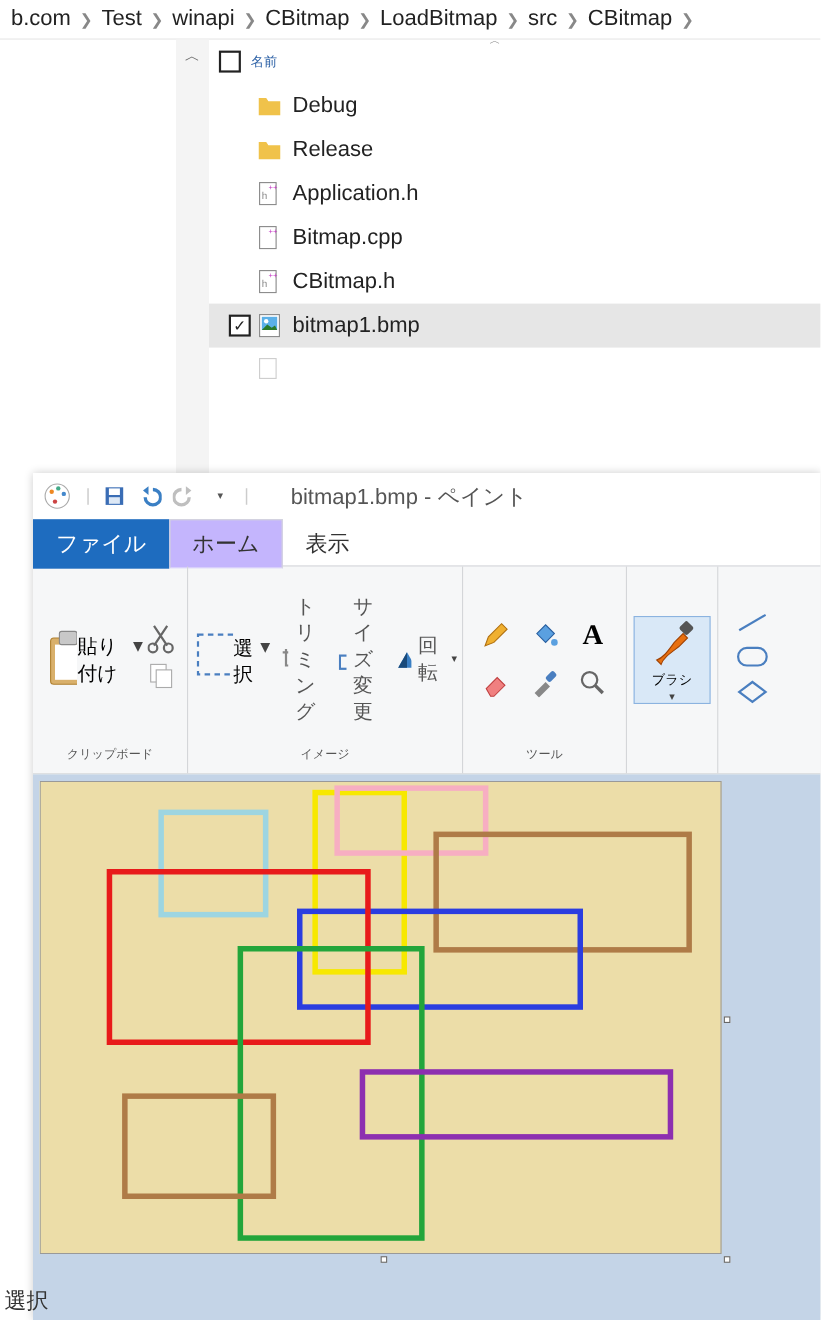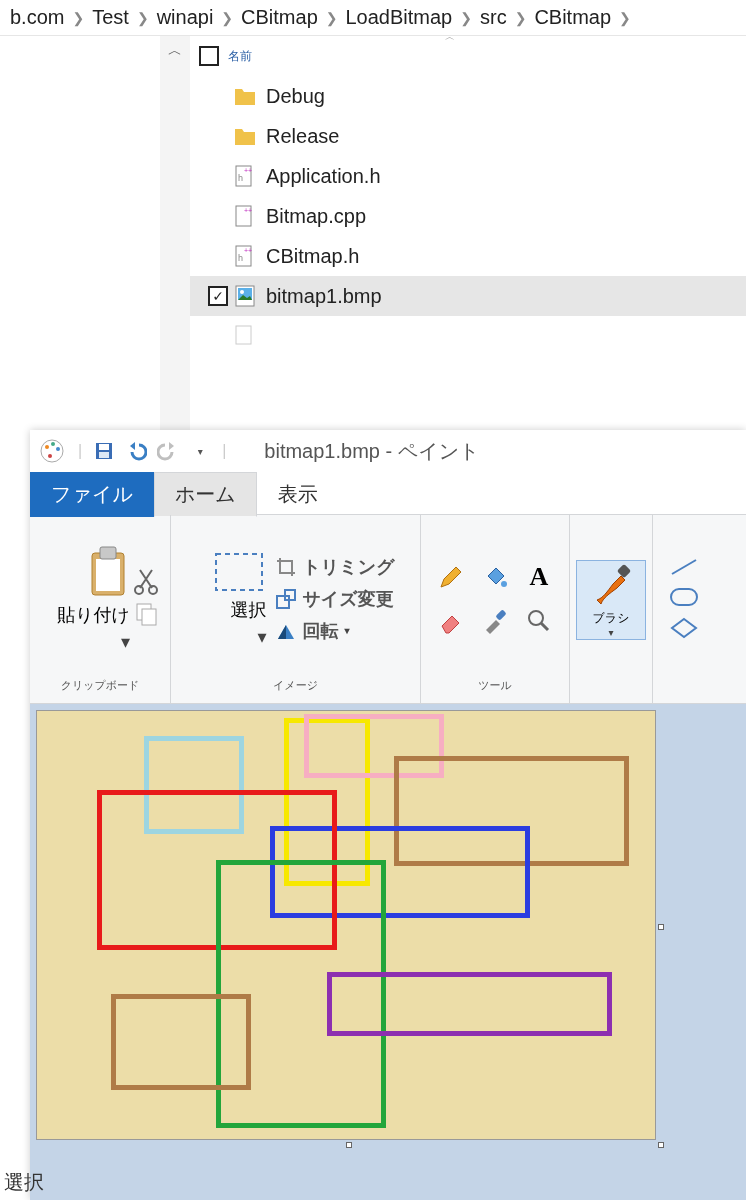--- a/index.html
+++ b/index.html
@@ -30,30 +30,30 @@
   
   .paint-window { position: absolute; left: 30px; top: 430px; width: 716px; height: 770px; background: #fff; box-shadow: 0 0 8px rgba(0,0,0,0.2); }
   .titlebar { display:flex; align-items:center; height: 42px; padding: 0 10px; background:#fff; }
   .paint-logo { width: 26px; height: 26px; margin-right: 6px; }
   .qat-sep { color:#ccc; padding: 0 6px; }
   .qat-btn { width: 28px; height: 28px; display:inline-flex; align-items:center; justify-content:center; margin: 0 2px; }
   .title-text { font-size: 20px; color:#555; margin-left: 32px; }
   .tabs { display:flex; align-items:flex-start; height: 42px; background:#fff; }
   .tab { padding: 8px 20px; font-size: 20px; color:#333; border:1px solid transparent; }
   .tab.file { background:#1e6cbf; color:#fff; padding: 8px 20px; }
-  .tab.active { background:#e5e5e5; border:1px solid #d4d6d9; border-bottom:1px solid #f6f7f8; }
+  .tab.active { background:#c4b5fd; border:1px solid #d4d6d9; border-bottom:1px solid #f6f7f8; }
   .ribbon { display:flex; height: 190px; background:#f6f7f8; border-top:1px solid #d4d6d9; border-bottom:1px solid #d4d6d9; }
   .group { display:flex; flex-direction:column; align-items:center; padding: 4px 10px; border-right:1px solid #d4d6d9; }
   .group-body { flex:1; display:flex; align-items:center; }
   .group-label { font-size: 11px; color:#555; padding-bottom:6px; }
-  .big-btn { display:flex; flex-direction:column; align-items:flex-end; justify-content:center; width: 90px; }
+  .big-btn { display:flex; flex-direction:row; align-items:flex-start; justify-content:center; width: 90px; }
   .big-btn span { font-size: 18px; margin-top:4px; }
   .drop { font-size: 10px; color:#444; }
   .small-btns { display:flex; flex-direction:column; margin-left:4px; }
-  .img-cmds { display:flex; flex-direction:column; gap:8px; margin-left:10px;font-weight:bold; }
+  .img-cmds { display:flex; flex-direction:row; gap:8px; margin-left:10px; }
   .img-cmd { display:flex; align-items:center; font-size:18px; color:#555; gap:6px; }
   .tool-grid { display:grid; grid-template-columns: repeat(3, 40px); grid-auto-rows: 40px; gap:4px; }
   .tool-cell { display:flex; align-items:center; justify-content:center; }
   .brush-btn { width:70px; height:80px; border:1px solid #8bb3e0; background:#d9e8f7; display:flex; flex-direction:column; align-items:center; justify-content:center; }
   .shapes-col { display:flex; flex-direction:column; gap:6px; padding:4px 6px; }
 
   .canvas-wrap { position:relative; padding: 6px; background:#c4d4e7; height: 500px; }
   .canvas { position:relative; width: 620px; height: 430px; background:#ecdda8; box-shadow:inset 0 0 0 1px #999; }
   .handle { position:absolute; width:6px; height:6px; background:#fff; border:1px solid #666; }
   .rect { position:absolute; border-width:5px; border-style:solid; background:transparent; }

